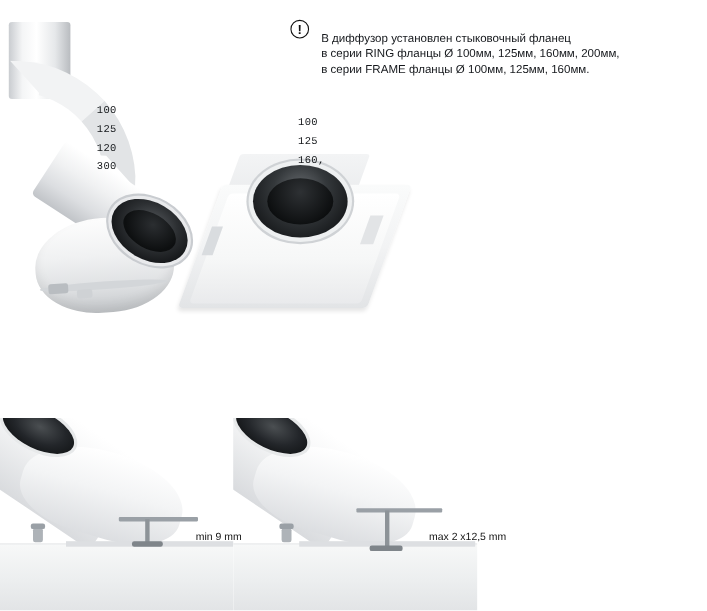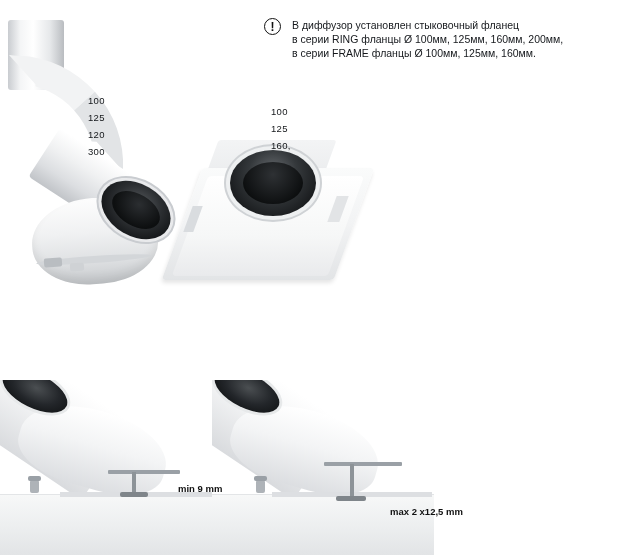--- a/index.html
+++ b/index.html
@@ -23,21 +23,21 @@
   
   .note {
     position: absolute;
     font-size: 10.5px;
     line-height: 14px;
     color: #15181c;
     white-space: pre-line;
   }
   .note-top {
     left: 292px;
-    top: 18px;
+    top: 28px;
     width: 330px;
   }
   .excl-badge {
     position: absolute;
     left: 264px;
     top: 18px;
     width: 17px;
     height: 17px;
     border: 1.4px solid #111;
     border-radius: 50%;
@@ -51,32 +51,33 @@
     color: #111;
   }
 
   
   .size-col {
     position: absolute;
     font-size: 9.5px;
     line-height: 17px;
     color: #14171a;
     letter-spacing: 0.3px;
+    font-family: Liberation Mono, monospace;
   }
   .size-col-1 { left: 88px; top: 92px; }
   .size-col-2 { left: 271px; top: 103px; }
 
   .dim-label {
     position: absolute;
     font-size: 9.5px;
-    font-weight: bold;
+    font-weight: normal;
     color: #111;
   }
   .dim-min { left: 178px; top: 483px; }
-  .dim-max { left: 390px; top: 506px; }
+  .dim-max { left: 390px; top: 483px; }
 
   
   .band-lower {
     position: absolute;
     left: 0;
     top: 318px;
     width: 643px;
     height: 237px;
   }
 

